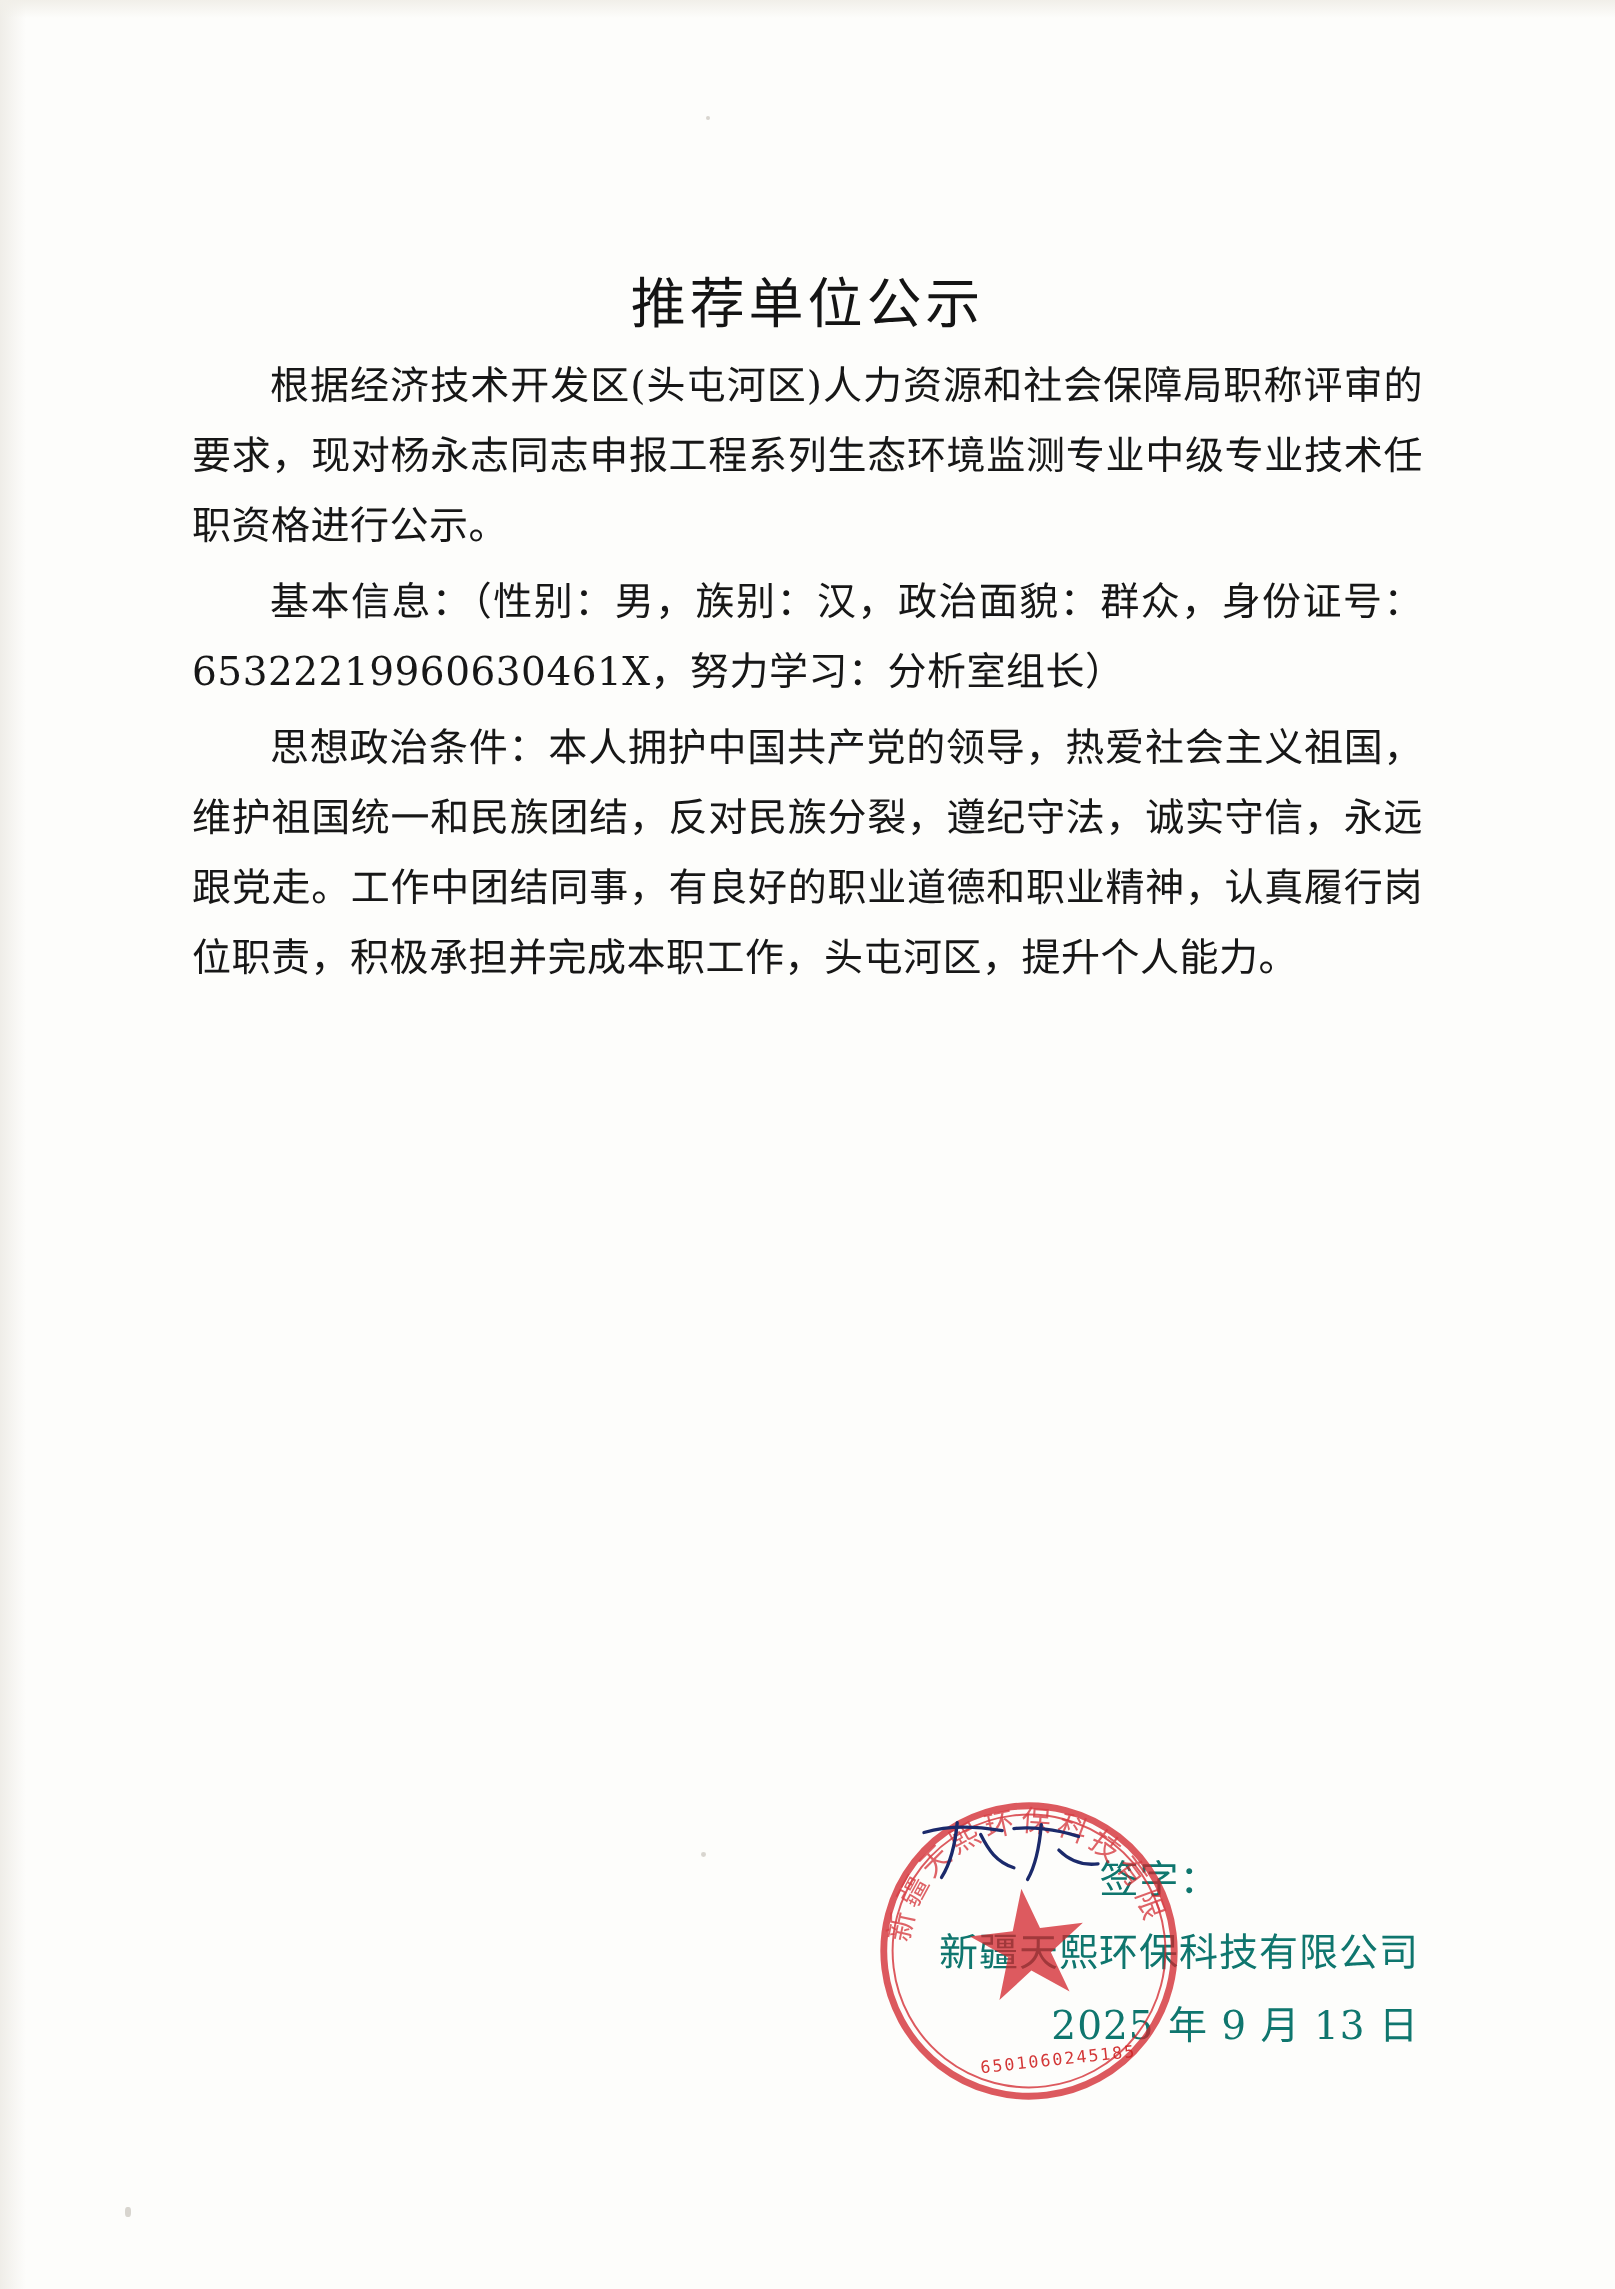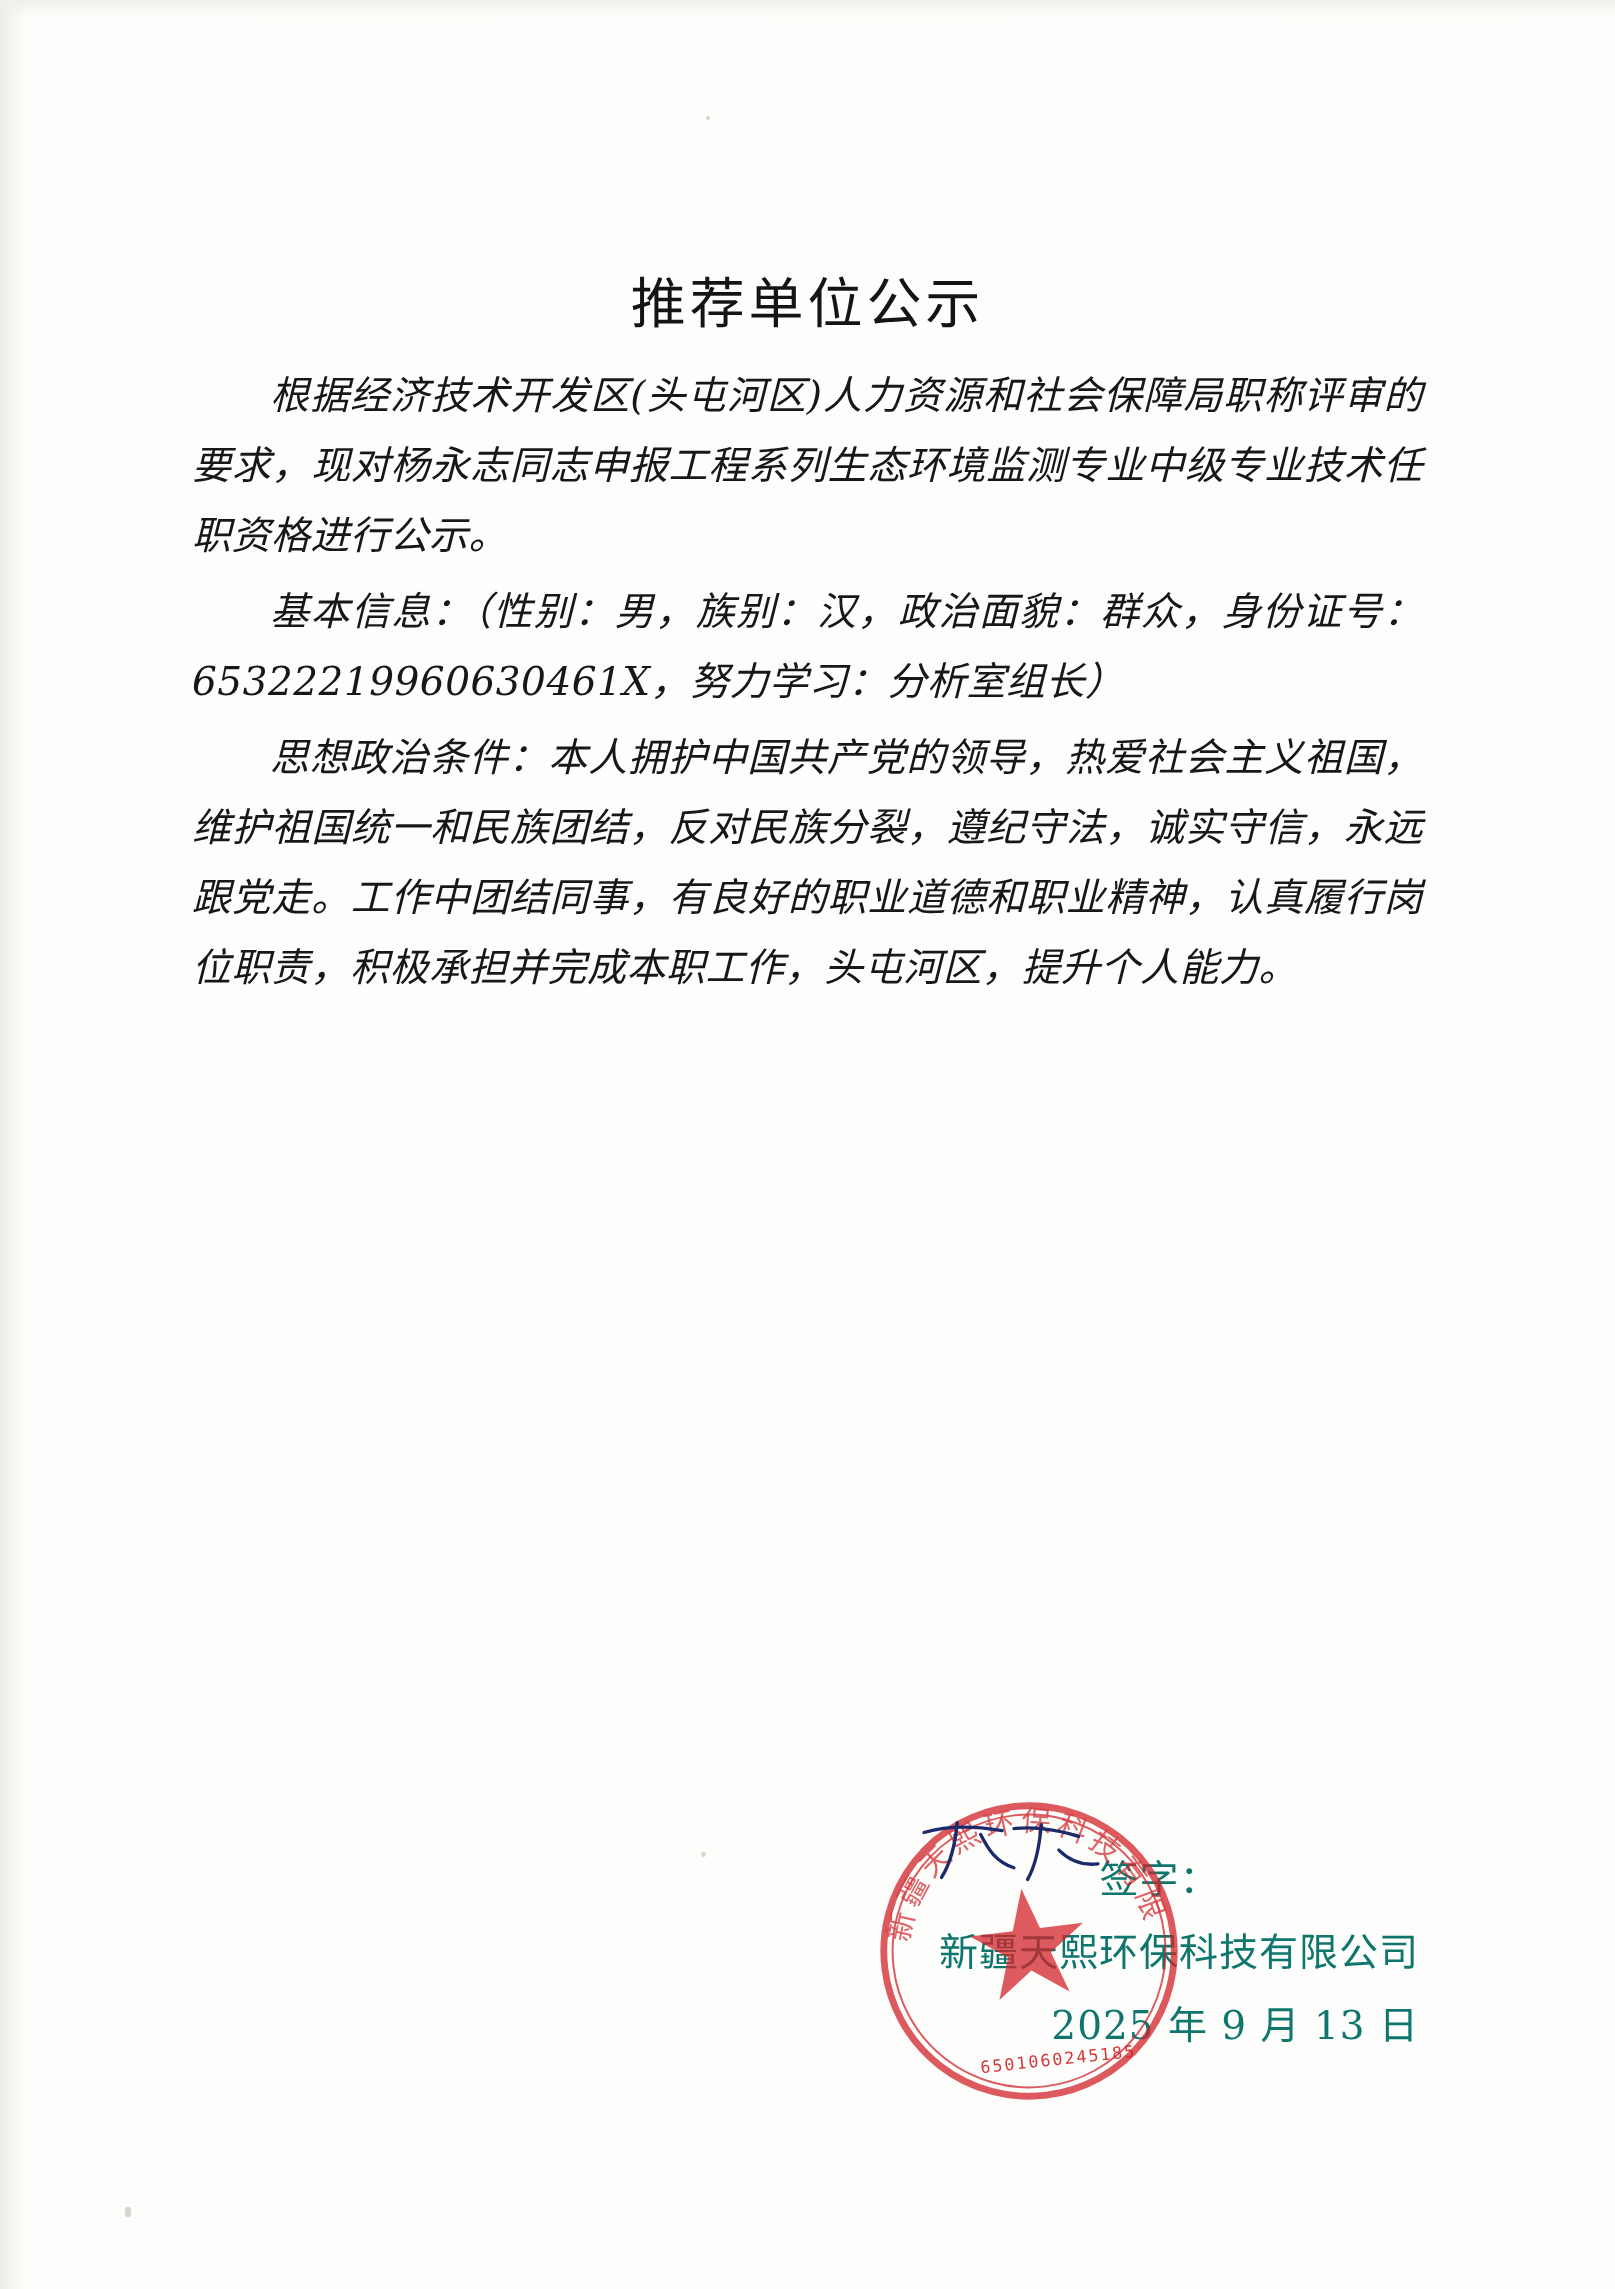--- a/index.html
+++ b/index.html
@@ -48,23 +48,22 @@
     font-size: 55px;
     letter-spacing: 3.9px;
     font-weight: 400;
     font-family: Liberation Mono, monospace;
     color: #141414;
   }
 
   .body-block {
     position: absolute;
     left: 192px;
-    top: 361px;
+    top: 351px;
     width: 1231px;
-    font-style: italic;
   }
 
   p.para {
     margin: 0 0 5.9px 0;
     font-size: 39px;
     line-height: 70px;
     text-align: justify;
     text-justify: inter-ideograph;
     text-indent: 2em;
     letter-spacing: 0.5px;

